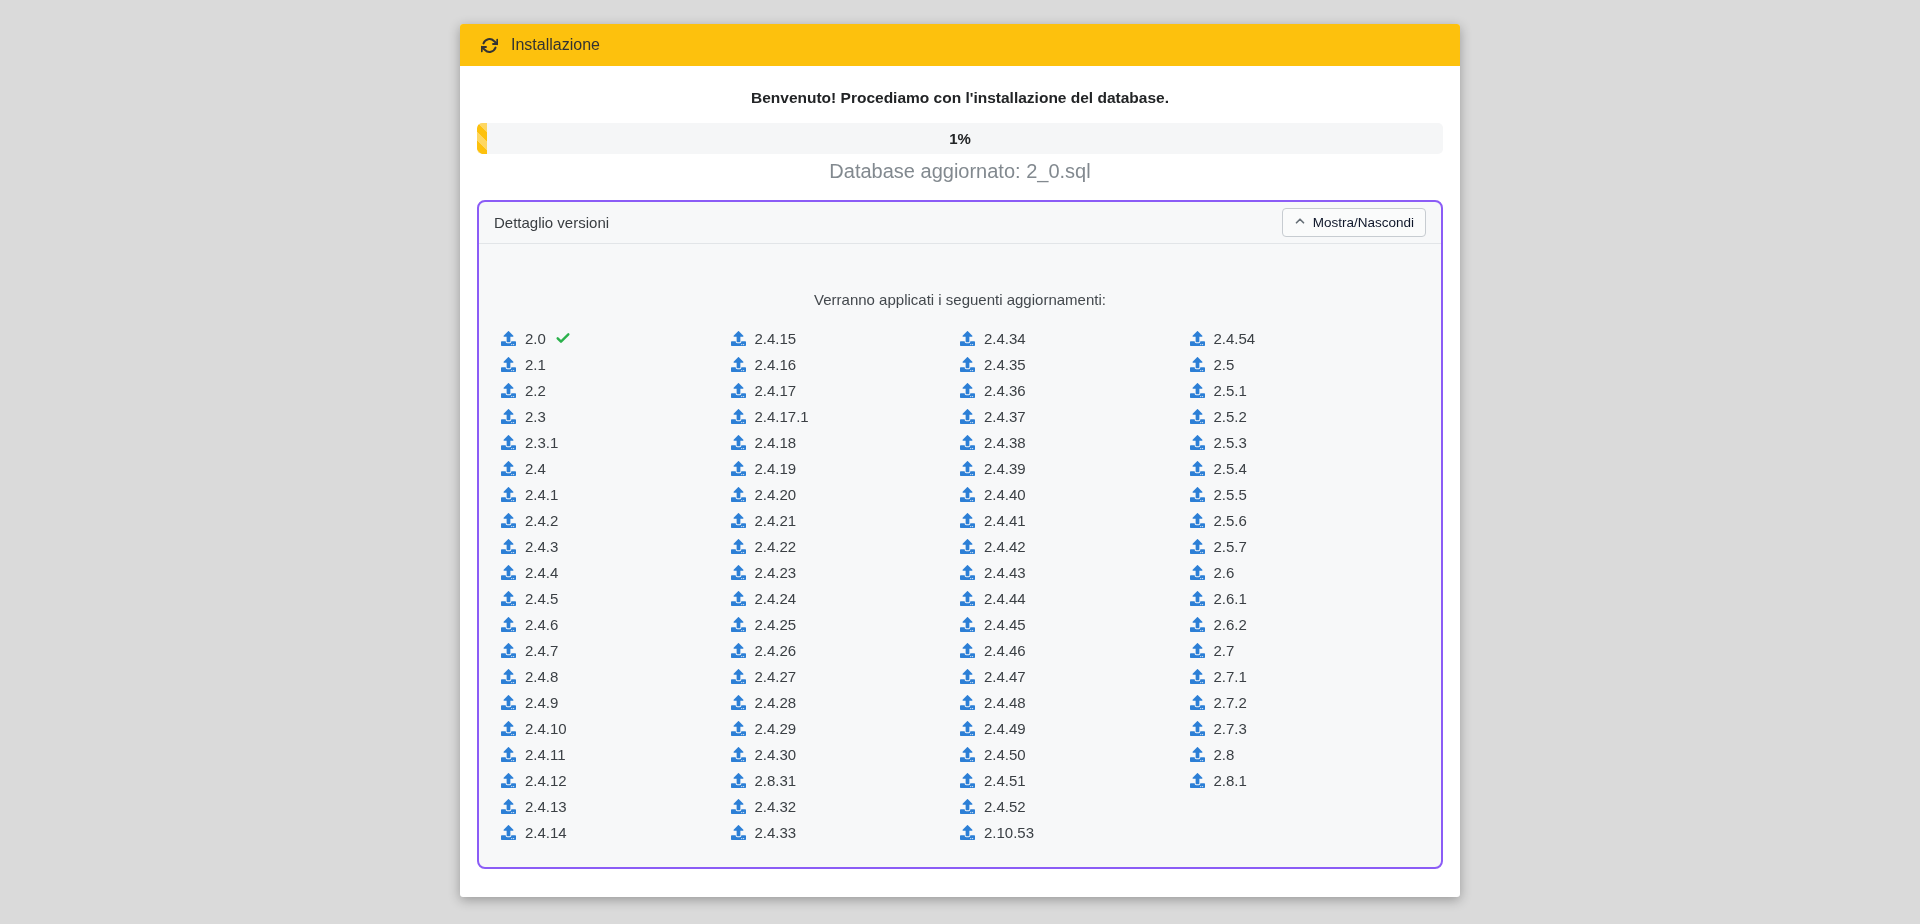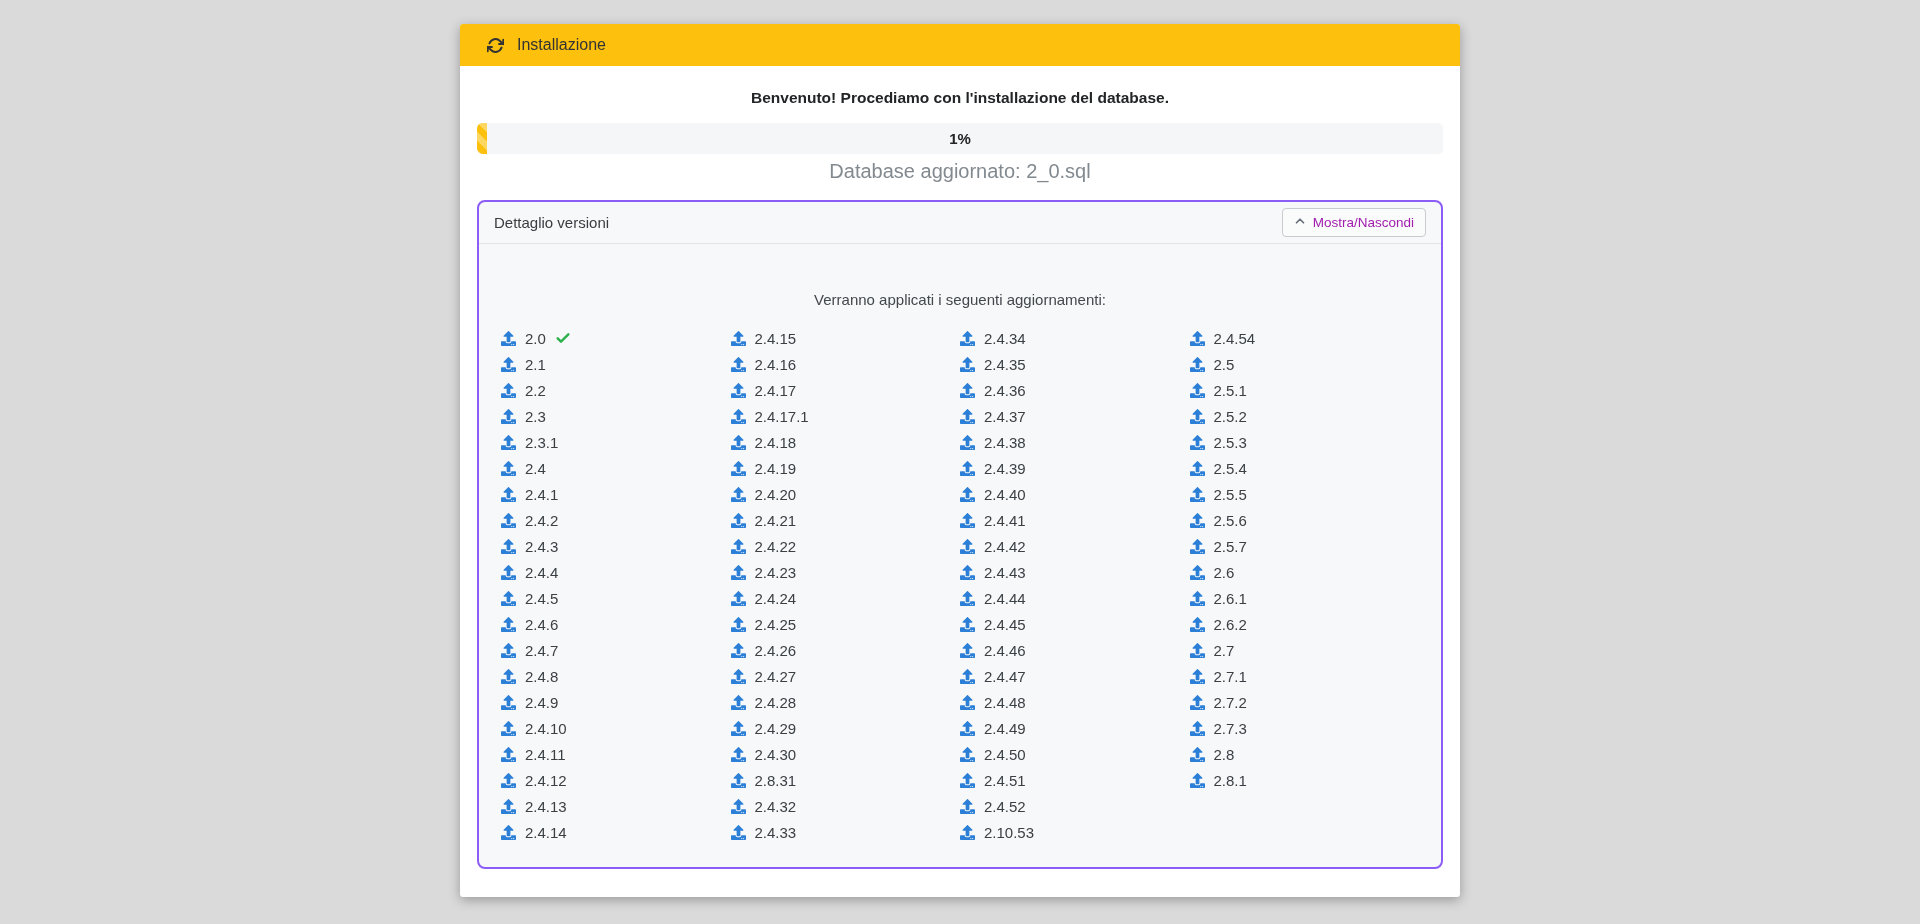--- a/index.html
+++ b/index.html
@@ -15,21 +15,21 @@
     background: #ffffff;
     border-radius: 3px;
     box-shadow: 0 3px 12px rgba(0,0,0,0.30);
   }
   .card-header {
     background: #fdc10d;
     height: 42px;
     display: flex;
     align-items: center;
     gap: 13px;
-    padding: 0 27px;
+    padding: 0 21px;
     color: #333333;
     font-size: 16px;
     border-radius: 3px 3px 0 0;
   }
   .card-header svg { width: 17px; height: 17px; }
   .card-body { padding: 17px 17px 28px; }
   .welcome {
     text-align: center;
     font-weight: bold;
     font-size: 15.5px;
@@ -91,21 +91,21 @@
   .toggle-btn {
     display: inline-flex;
     align-items: flex-start;
     gap: 7px;
     background: #fafbfb;
     border: 1px solid #c7ccd1;
     border-radius: 4px;
     padding: 6px 11px;
     font-family: "Liberation Sans", sans-serif;
     font-size: 13.5px;
-    color: #a21caf;
+    color: #0f172a;
     cursor: pointer;
   }
   .toggle-btn svg { width: 12px; height: 12px; }
   .panel-body { padding: 15px 0 14px; }
   .intro {
     text-align: center;
     font-size: 15px;
     color: #43484d;
     margin-bottom: 13px;
     margin-top: 32px;

